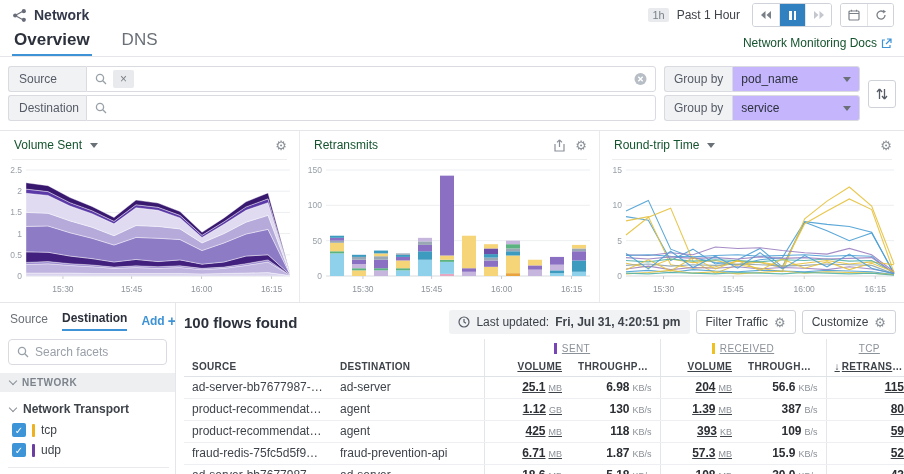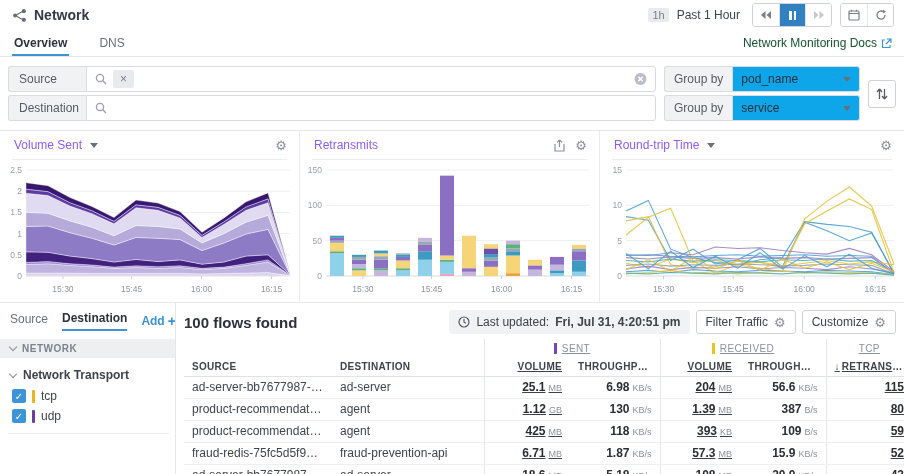--- a/index.html
+++ b/index.html
@@ -19,55 +19,55 @@
     align-items:center; justify-content:center; cursor:pointer; border-left:1px solid #e2e4e8; }
   .btn-group button:first-child { border-left:none; }
   .btn-group button.active { background:#3180c0; }
   .pausebars { display:flex; gap:2px; }
   .pausebars span { width:2.5px; height:9px; background:#fff; display:block; }
 
   
   .tabbar { height:27px; border-bottom:1px solid #e4e6ea; display:flex; align-items:flex-end;
     justify-content:space-between; padding:0 12px; }
   .tabs { display:flex; gap:28px; }
-  .tab { font-size:12px; color:#6a7077; padding:4px 2px 6px; cursor:pointer; }
+  .tab { font-size:17px; color:#6a7077; padding:4px 2px 6px; cursor:pointer; }
   .tab.active { color:#2c313c; font-weight:bold; border-bottom:2px solid #3d93d6; padding-bottom:4px; }
   .docs-link { font-size:12px; color:#14532d; display:flex; align-items:center; gap:4px; padding-bottom:6px; cursor:pointer; }
 
   
   .filters { padding:6px 44px 6px 8px; border-bottom:1px solid #e4e6ea; position:relative; }
   .filter-row { display:flex; align-items:stretch; height:26px; margin:3px 0; }
   .f-label { background:#f1f2f4; border:1px solid #d9dbe0; border-right:none; border-radius:3px 0 0 3px;
     font-size:12px; color:#565b66; display:flex; align-items:center; padding:0 10px; width:78px; }
   .f-input { flex:1; border:1px solid #d9dbe0; border-radius:0 3px 3px 0; background:#fff;
     display:flex; align-items:center; padding:0 8px; gap:6px; position:relative; }
   .pill { background:#e9eaee; color:#525866; font-size:12px; padding:2px 7px; border-radius:2px;
     display:flex; align-items:center; gap:5px; }
   .pill .x { color:#7a8087; font-size:12px; cursor:pointer; }
   .clear-btn { position:absolute; right:8px; top:50%; transform:translateY(-50%); cursor:pointer; display:flex; }
   .groupby { display:flex; margin-left:8px; width:196px; }
   .gb-label { background:#f1f2f4; border:1px solid #d9dbe0; border-right:none; border-radius:3px 0 0 3px;
     font-size:12px; color:#565b66; display:flex; align-items:center; padding:0 9px; }
-  .gb-select { flex:1; border:1px solid #d9dbe0; border-radius:0 3px 3px 0; background:#0ea5e9; font-size:12px;
+  .gb-select { flex:1; border:1px solid #d9dbe0; border-radius:0 3px 3px 0; background:#c4b5fd; font-size:12px;
     color:#2c313c; display:flex; align-items:center; justify-content:space-between; padding:0 8px; cursor:pointer; }
   .caret { width:0; height:0; border-left:4px solid transparent; border-right:4px solid transparent;
     border-top:5px solid #6a7077; display:inline-block; }
   .swap-btn { position:absolute; right:8px; top:50%; transform:translateY(-50%); width:28px; height:28px;
     border:1px solid #cfd2d8; border-radius:3px; background:#fff; display:flex; align-items:center;
     justify-content:center; cursor:pointer; font-size:13px; color:#565b66; }
 
   
   .charts { display:flex; height:172px; border-bottom:1px solid #e4e6ea; }
   .chart-card { border-right:1px solid #e8eaee; display:flex; flex-direction:column; }
   .chart-card:last-child { border-right:none; flex:1; }
   .cc1 { width:300px; } .cc2 { width:300px; }
   .chart-head { height:28px; display:flex; align-items:center; justify-content:space-between;
     padding:0 12px 0 14px; }
   .chart-title-wrap { display:flex; align-items:center; gap:8px; }
-  .chart-title { font-size:12px; color:#8b5cf6; }
+  .chart-title { font-size:12px; color:#14532d; }
   .chart-head-icons { display:flex; align-items:center; gap:10px; }
   .gear { font-size:13px; color:#8a9097; cursor:pointer; line-height:1; }
   .chart-head-rule { height:1px; background:#eceef0; margin:0 12px; }
   .chart-body { flex:1; }
 
   
   .bottom { display:flex; height:175px; }
   aside.facets { width:176px; border-right:1px solid #e4e6ea; padding:6px 8px 0 8px; overflow:hidden; }
   .facet-tabs { display:flex; align-items:center; gap:14px; margin:2px 0 8px 2px; }
   .facet-tab { font-size:12px; color:#6a7077; padding-bottom:4px; cursor:pointer; }
@@ -433,20 +433,27 @@
 
   <div class="bottom">
     <aside class="facets">
       <div class="facet-tabs">
         <span class="facet-tab">Source</span>
         <span class="facet-tab active">Destination</span>
         <span class="facet-add">
           <span>Add</span>
           <span style="font-size:14px">+</span>
         </span>
+      </div>
+      <div class="facet-search">
+        <svg width="12" height="12" viewBox="0 0 12 12">
+            <circle cx="5" cy="5" r="3.6" fill="none" stroke="#98a0a8" stroke-width="1.3"></circle>
+            <path d="M7.8 7.8 L11 11" stroke="#98a0a8" stroke-width="1.3"></path>
+          </svg>
+        <input type="text" placeholder="Search facets" style="">
       </div>
       <div class="facet-section">
         <span class="chev"></span>
         <span>NETWORK</span>
       </div>
       <div id="facet-groups">
           <div class="facet-group-title">
             <span class="chev"></span>
             <span>Network Transport</span>
           </div>

